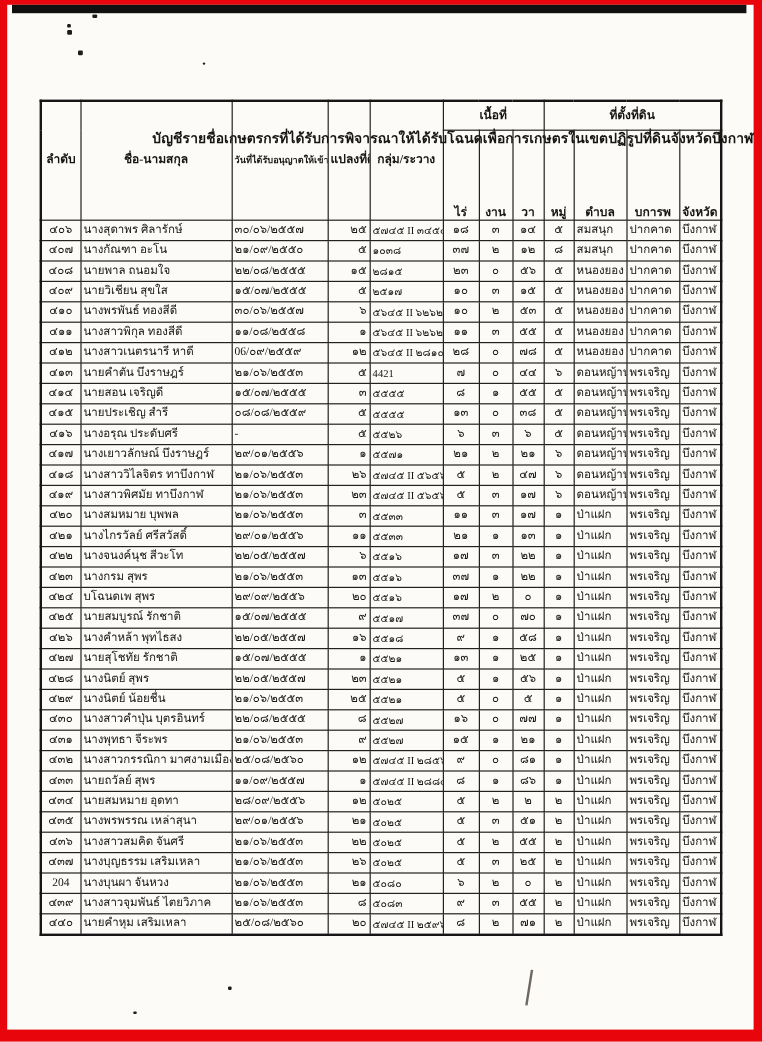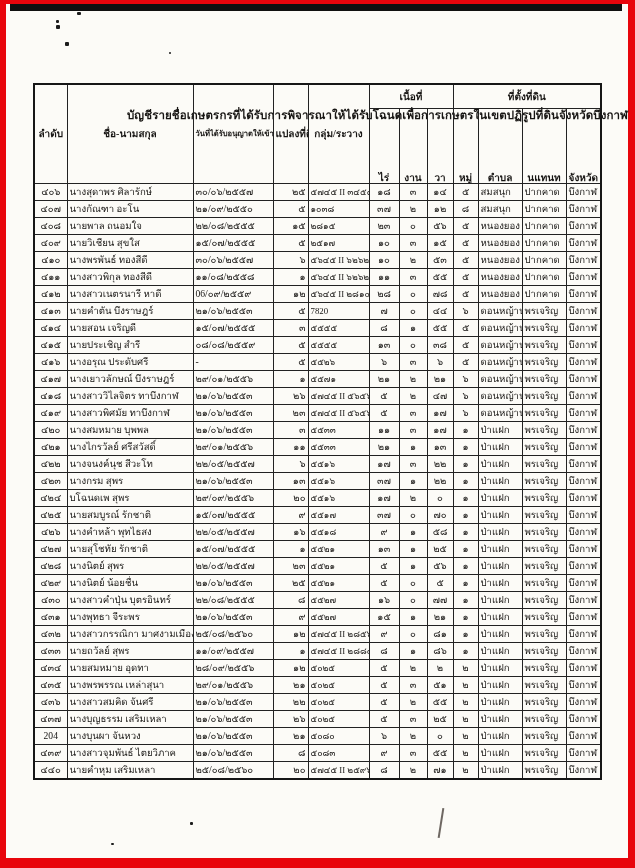--- a/index.html
+++ b/index.html
@@ -89,21 +89,21 @@
         <th rowspan="2" class="tall">กลุ่ม/ระวาง</th>
         <th colspan="3" class="grp">เนื้อที่</th>
         <th colspan="4" class="grp">ที่ตั้งที่ดิน</th>
       </tr>
       <tr>
         <th class="sub">ไร่</th>
         <th class="sub">งาน</th>
         <th class="sub">วา</th>
         <th class="sub">หมู่</th>
         <th class="sub">ตำบล</th>
-        <th class="sub">นแทนท</th>
+        <th class="sub">บการพ</th>
         <th class="sub">จังหวัด</th>
       </tr>
     </thead>
     <tbody id="rows">
         <tr>
           <td class="c-no">๔๐๖</td>
           <td class="c-name">นางสุดาพร ศิลารักษ์</td>
           <td class="c-date">๓๐/๐๖/๒๕๕๗</td>
           <td class="c-plot">๒๕</td>
           <td class="c-group">๕๗๔๕ II ๓๔๕๔</td>
@@ -197,21 +197,21 @@
           <td class="c-num">๕</td>
           <td class="c-loc">หนองยอง</td>
           <td class="c-loc">ปากคาด</td>
           <td class="c-loc">บึงกาฬ</td>
         </tr>
         <tr>
           <td class="c-no">๔๑๓</td>
           <td class="c-name">นายคำตัน บึงราษฎร์</td>
           <td class="c-date">๒๑/๐๖/๒๕๕๓</td>
           <td class="c-plot">๕</td>
-          <td class="c-group">7820</td>
+          <td class="c-group">4421</td>
           <td class="c-num">๗</td>
           <td class="c-num">๐</td>
           <td class="c-num">๔๔</td>
           <td class="c-num">๖</td>
           <td class="c-loc">ดอนหญ้านาง</td>
           <td class="c-loc">พรเจริญ</td>
           <td class="c-loc">บึงกาฬ</td>
         </tr>
         <tr>
           <td class="c-no">๔๑๔</td>

